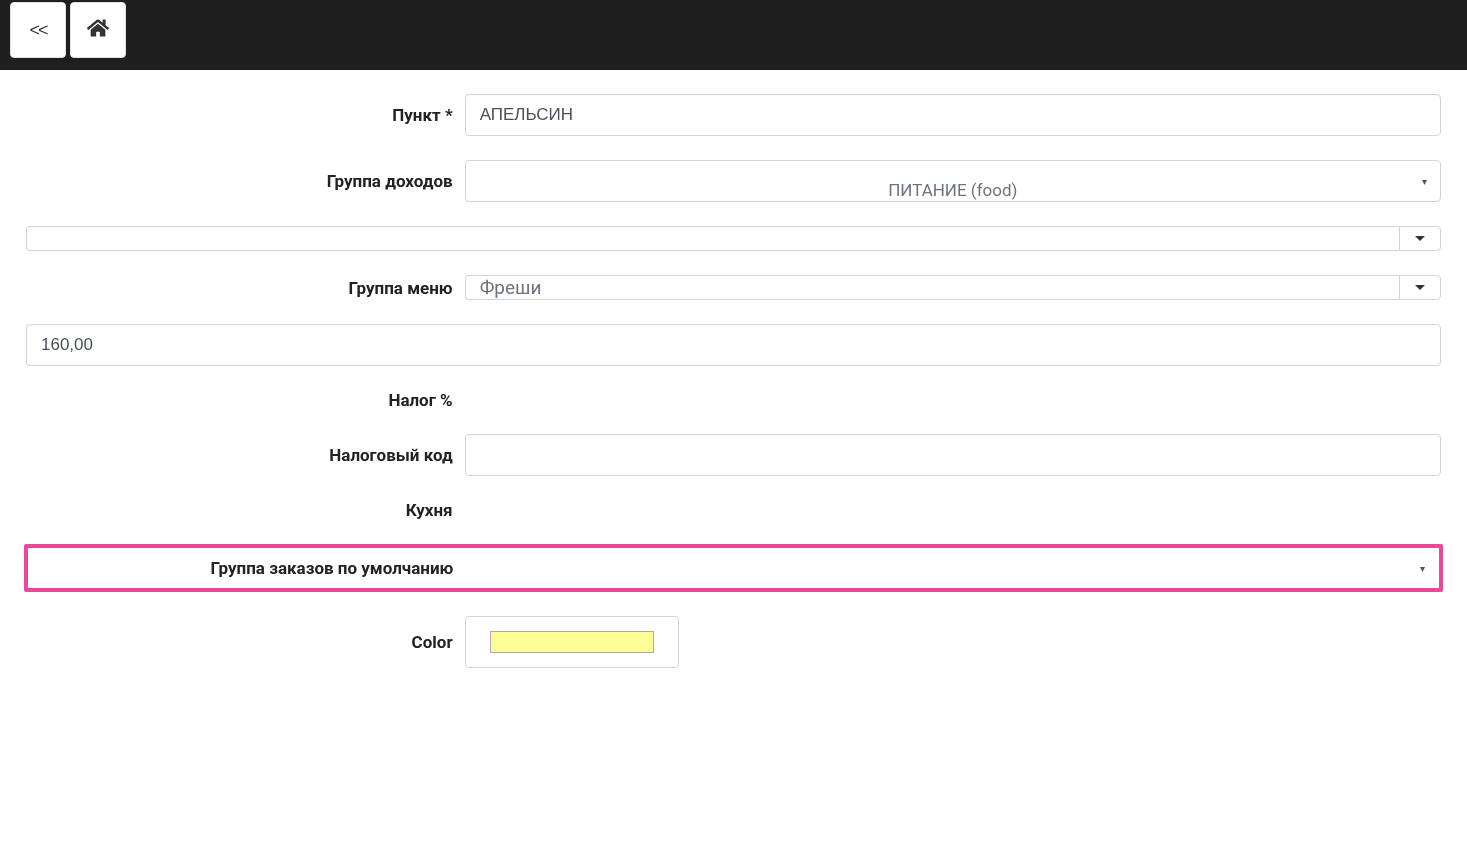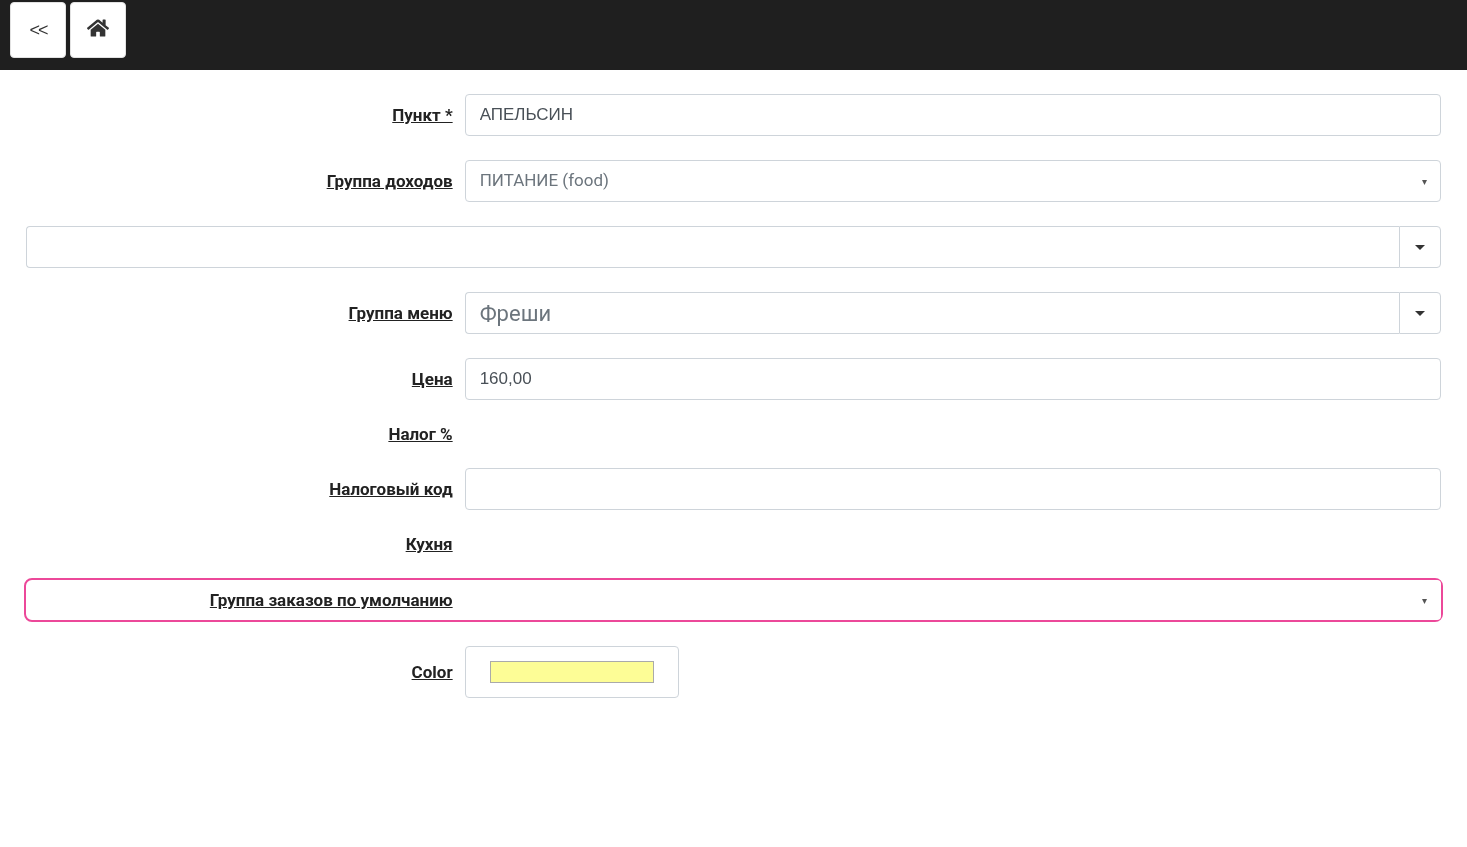--- a/index.html
+++ b/index.html
@@ -39,54 +39,54 @@
   
   .form-wrap {
     padding: 24px 26px 40px 26px;
   }
   .form-row {
     display: flex;
     align-items: center;
     margin-bottom: 24px;
   }
   .form-row.highlight {
-    border: 2px solid #ec4899;
-    border-radius: 8px;
+    border: 4px solid #ec4899;
+    border-radius: 2px;
     padding: 0;
     margin-left: -2px;
     margin-right: -2px;
   }
   .form-label {
     width: 31%;
     min-width: 170px;
     padding-right: 12px;
     text-align: right;
     font-weight: 700;
     font-size: 17px;
     color: #222;
-    text-decoration: underline;
   }
   .form-control-wrap {
     flex: 1;
   }
 
   .form-control {
     width: 100%;
     border: 1px solid #ced4da;
     border-radius: 4px;
     background: #fff;
     color: #6c757d;
     font-size: 17px;
-    padding: 9px 14px;
+    padding: 19px 14px;
     height: 42px;
   }
   .form-control.text-dark { color: #495057; }
 
   .select-like {
     position: relative;
+    text-align: center;
   }
   .select-like::after {
     content: "▾";
     position: absolute;
     right: 14px;
     top: 50%;
     transform: translateY(-50%);
     color: #555;
     font-size: 10px;
     pointer-events: none;
@@ -94,23 +94,23 @@
 
   .combo {
     display: flex;
     width: 100%;
   }
   .combo .combo-text {
     flex: 1;
     border: 1px solid #ced4da;
     border-right: none;
     border-radius: 4px 0 0 4px;
-    height: 42px;
+    height: 25px;
     padding: 9px 14px;
-    font-size: 22px;
+    font-size: 19px;
     color: #6c757d;
     background: #fff;
     display: flex;
     align-items: center;
   }
   .combo .combo-btn {
     width: 42px;
     border: 1px solid #ced4da;
     border-radius: 0 4px 4px 0;
     background: #fff;
@@ -189,21 +189,20 @@
       <div class="combo">
         <div class="combo-text">Фреши</div>
         <div class="combo-btn">
           <span class="caret"></span>
         </div>
       </div>
     </div>
   </div>
 
   <div class="form-row">
-    <div class="form-label">Цена</div>
     <div class="form-control-wrap">
       <input class="form-control text-dark" value="160,00" style="">
     </div>
   </div>
 
 
   <div class="form-row">
     <div class="form-label">Налог %</div>
   </div>
 

